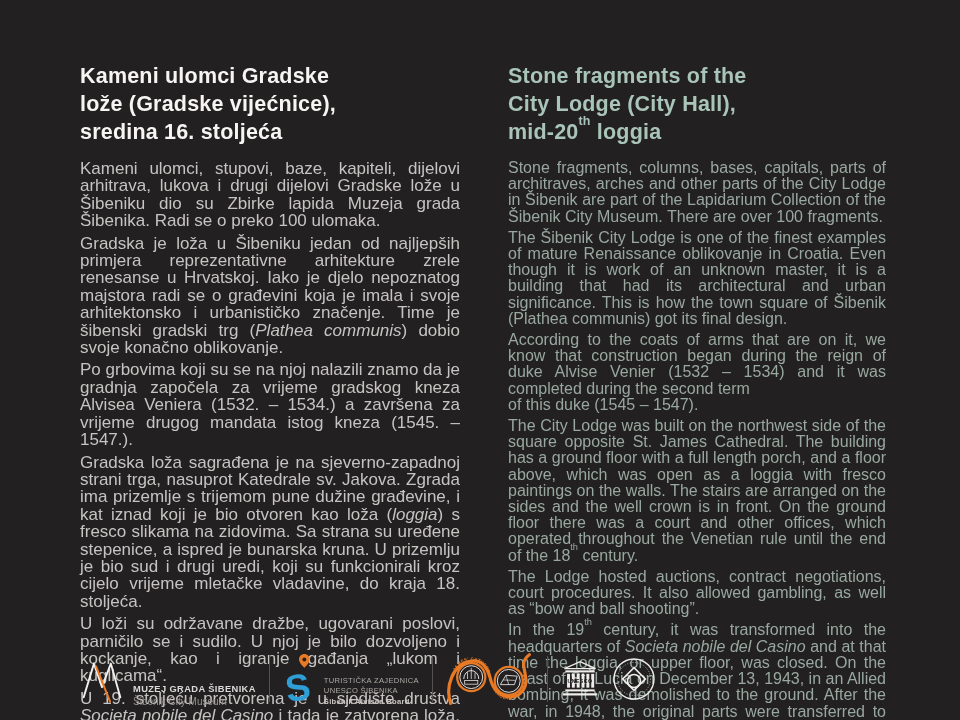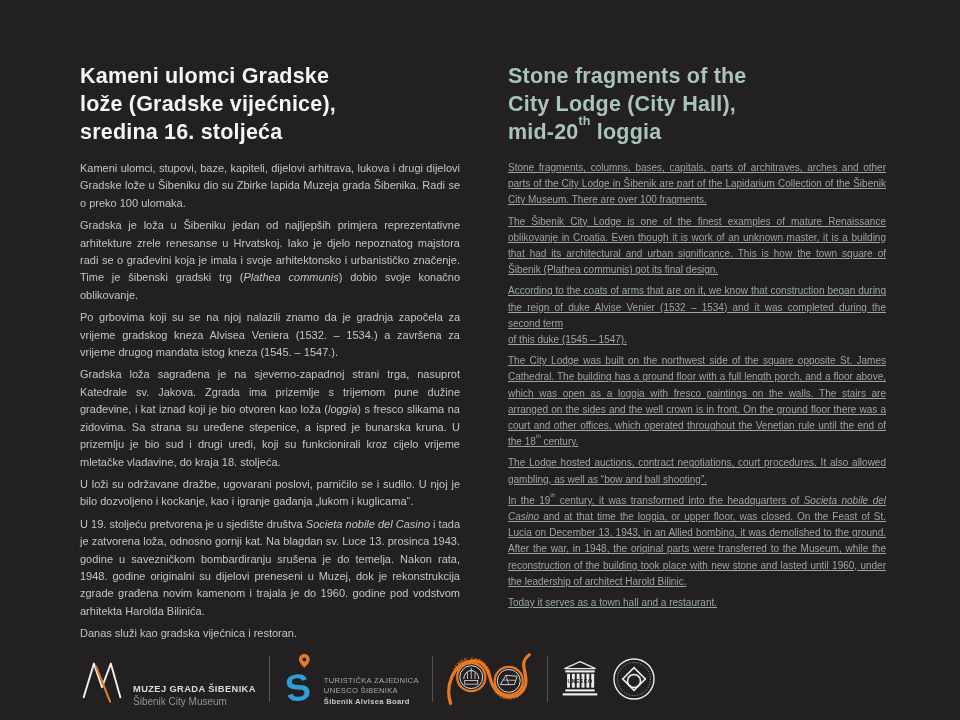--- a/index.html
+++ b/index.html
@@ -27,22 +27,22 @@
   h1{
     margin:0 0 14px 0;
     font-size:21.5px;line-height:28px;font-weight:bold;letter-spacing:.2px;
   }
   .col-left h1{color:var(--title-hr);}
   .col-right h1{color:var(--title-en);}
   .bodytext p{
     margin:0 0 5px 0;
     text-align:justify;
   }
-  .col-left .bodytext p{font-size:11px;line-height:17.4px;color:var(--body-hr);}
-  .col-right .bodytext p{font-size:10px;line-height:16.2px;color:var(--body-en);text-decoration:underline;}
+  .col-left .bodytext p{font-size:17px;line-height:17.4px;color:var(--body-hr);}
+  .col-right .bodytext p{font-size:16px;line-height:16.2px;color:var(--body-en);}
   .bodytext i{font-style:italic;margin-top:44px;}
   sup{font-size:58%;line-height:0;position:relative;top:-0.45em;}
 
   
   .footer{
     position:absolute;left:80px;top:646px;height:66px;
     display:flex;align-items:center;gap:13px;
   }
   .footer .vdivider{width:1px;height:46px;background:var(--divider);}
   .logo-block{display:flex;align-items:flex-end;gap:9px;}

